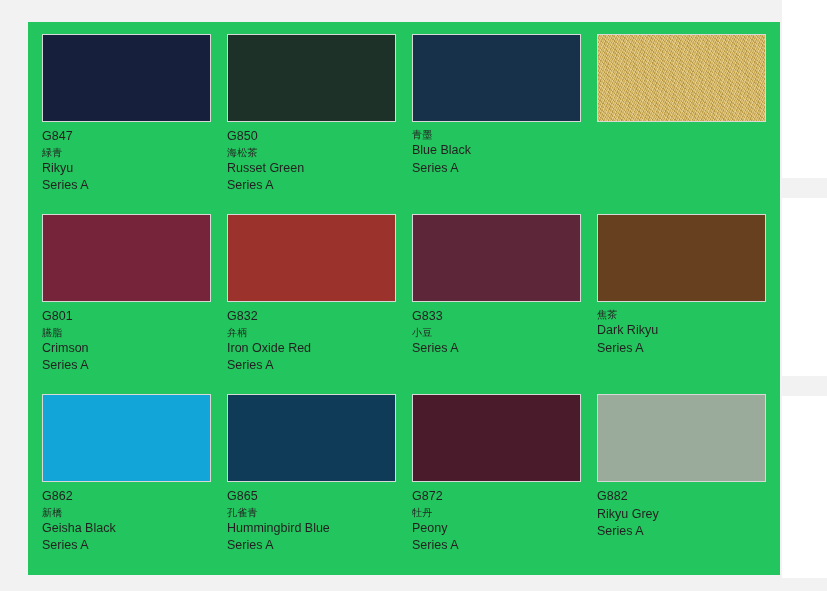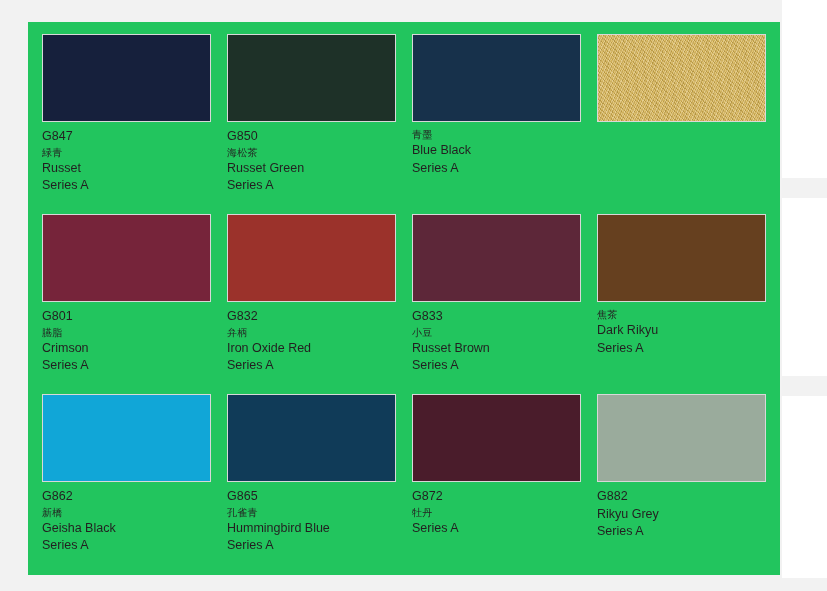--- a/index.html
+++ b/index.html
@@ -104,21 +104,21 @@
 <div class="edge-panel p2"></div>
 <div class="edge-panel p3"></div>
 
 <div class="catalog-card">
   <div class="swatch-grid">
       <div class="swatch-cell">
         <div class="swatch-chip" style="background: rgb(22, 32, 60);"></div>
         <div class="swatch-info">
           <span class="swatch-code">G847</span>
           <span class="swatch-name-ja">緑青</span>
-          <span class="swatch-name-en">Russet</span>
+          <span class="swatch-name-en">Rikyu</span>
           <span class="swatch-series">Series A</span>
         </div>
       </div>
       <div class="swatch-cell">
         <div class="swatch-chip" style="background: rgb(30, 49, 40);"></div>
         <div class="swatch-info">
           <span class="swatch-code">G850</span>
           <span class="swatch-name-ja">海松茶</span>
           <span class="swatch-name-en">Russet Green</span>
           <span class="swatch-series">Series A</span>
@@ -151,21 +151,20 @@
           <span class="swatch-name-ja">弁柄</span>
           <span class="swatch-name-en">Iron Oxide Red</span>
           <span class="swatch-series">Series A</span>
         </div>
       </div>
       <div class="swatch-cell">
         <div class="swatch-chip" style="background: rgb(93, 39, 57);"></div>
         <div class="swatch-info">
           <span class="swatch-code">G833</span>
           <span class="swatch-name-ja">小豆</span>
-          <span class="swatch-name-en">Russet Brown</span>
           <span class="swatch-series">Series A</span>
         </div>
       </div>
       <div class="swatch-cell">
         <div class="swatch-chip" style="background: rgb(102, 64, 31);"></div>
         <div class="swatch-info">
           <span class="swatch-name-ja">焦茶</span>
           <span class="swatch-name-en">Dark Rikyu</span>
           <span class="swatch-series">Series A</span>
         </div>
@@ -186,20 +185,21 @@
           <span class="swatch-name-ja">孔雀青</span>
           <span class="swatch-name-en">Hummingbird Blue</span>
           <span class="swatch-series">Series A</span>
         </div>
       </div>
       <div class="swatch-cell">
         <div class="swatch-chip" style="background: rgb(74, 28, 43);"></div>
         <div class="swatch-info">
           <span class="swatch-code">G872</span>
           <span class="swatch-name-ja">牡丹</span>
+          <span class="swatch-name-en">Peony</span>
           <span class="swatch-series">Series A</span>
         </div>
       </div>
       <div class="swatch-cell">
         <div class="swatch-chip" style="background: rgb(154, 171, 156);"></div>
         <div class="swatch-info">
           <span class="swatch-code">G882</span>
           <span class="swatch-name-en">Rikyu Grey</span>
           <span class="swatch-series">Series A</span>
         </div>

